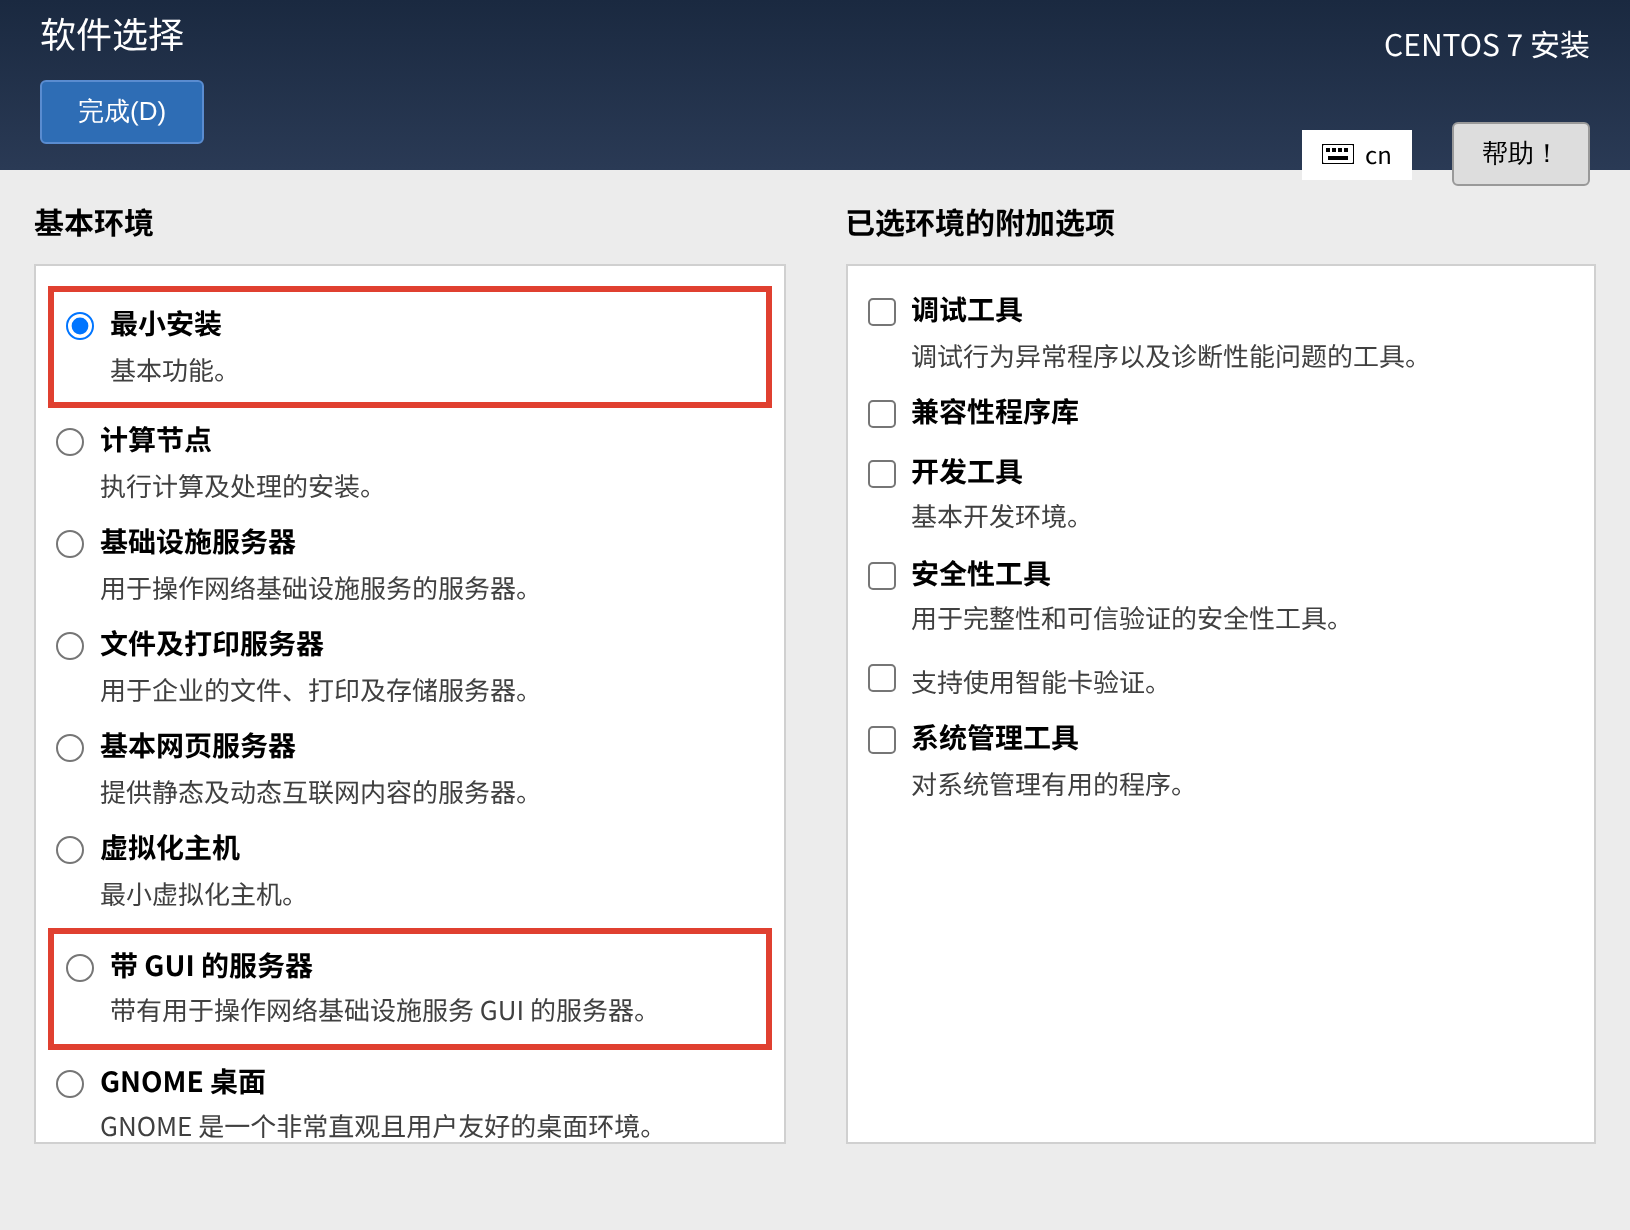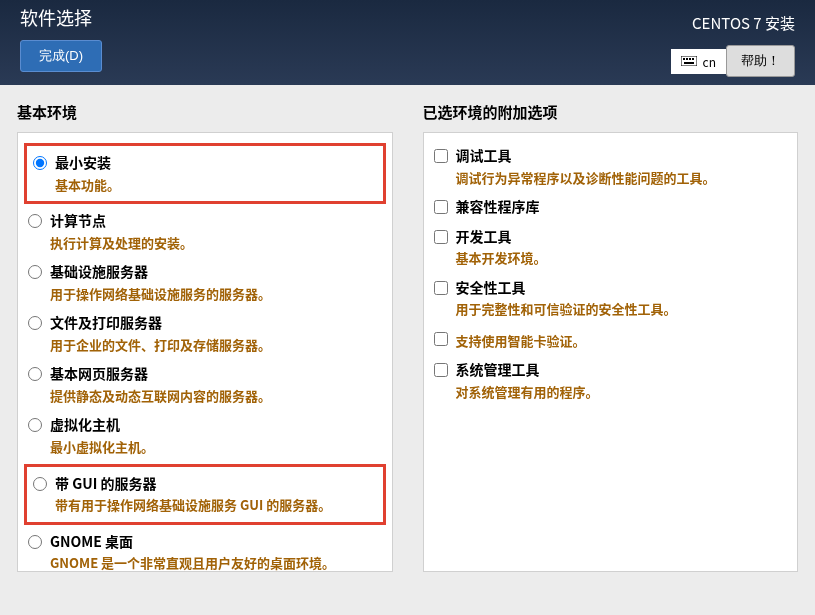--- a/index.html
+++ b/index.html
@@ -2,36 +2,36 @@
 <html><head>
 <meta charset="utf-8">
 <style>
 * { box-sizing: border-box; margin: 0; padding: 0; }
 body { font-family: "Noto Sans CJK SC", "Microsoft YaHei", sans-serif; font-size: 13px; background: #f0f0f0; width: 815px; height: 615px; overflow: hidden; }
 
 .header { background: linear-gradient(to bottom, #1a2940, #2a3a55); height: 85px; position: relative; color: #fff; padding: 4px 20px; }
 .header-title { font-size: 18px; font-weight: normal; }
 .done-btn { margin-top: 10px; background: #2e6db5; border: 1px solid #5a8cd0; color: #fff; padding: 6px 18px; font-size: 13px; cursor: pointer; border-radius: 3px; }
 .header-right { position: absolute; right: 20px; top: 12px; text-align: right; }
-.install-title { font-size: 15px; margin-bottom: 12px; }
-.header-row { display: flex; align-items: center; }
+.install-title { font-size: 15px; margin-bottom: 28px; }
+.header-row { display: flex; align-items: center; gap: 20px; }
 .kbd-indicator { background: #fff; color: #000; padding: 4px 10px; display: inline-flex; align-items: center; gap: 6px; font-size: 12px; }
 .kbd-icon { display: inline-flex; }
 .help-btn { background: #ddd; border: 1px solid #999; padding: 6px 14px; font-size: 13px; cursor: pointer; border-radius: 3px; }
 
 .content { display: flex; padding: 16px 17px; gap: 30px; background: #ececec; height: calc(100% - 85px); }
 .panel { flex: 1; min-width: 0; }
 .panel-title { font-size: 15px; font-weight: bold; margin-bottom: 10px; }
 .panel-body { background: #fff; border: 1px solid #d0d0d0; padding: 8px 6px; height: 440px; overflow: hidden; }
 
 .option-item { padding: 5px 4px; display: flex; align-items: flex-start; gap: 8px; }
 .option-item input[type="radio"], .option-item input[type="checkbox"] { margin-top: 3px; flex-shrink: 0; width: 14px; height: 14px; }
 .option-text { flex: 1; min-width: 0; }
 .option-label { font-weight: bold; font-size: 14px; line-height: 1.4; }
-.option-desc { font-size: 13px; color: #a16207; line-height: 1.5; margin-top: 2px; font-weight: bold; }
+.option-desc { font-size: 13px; color: #404040; line-height: 1.5; margin-top: 2px; }
 
 .highlight-box { border: 3px solid #e04030; padding: 2px; margin: 2px 0; }
 </style>
 </head>
 <body>
 
 <div class="header">
   <div class="header-title">软件选择</div>
   <button class="done-btn">完成(D)</button>
   <div class="header-right">

